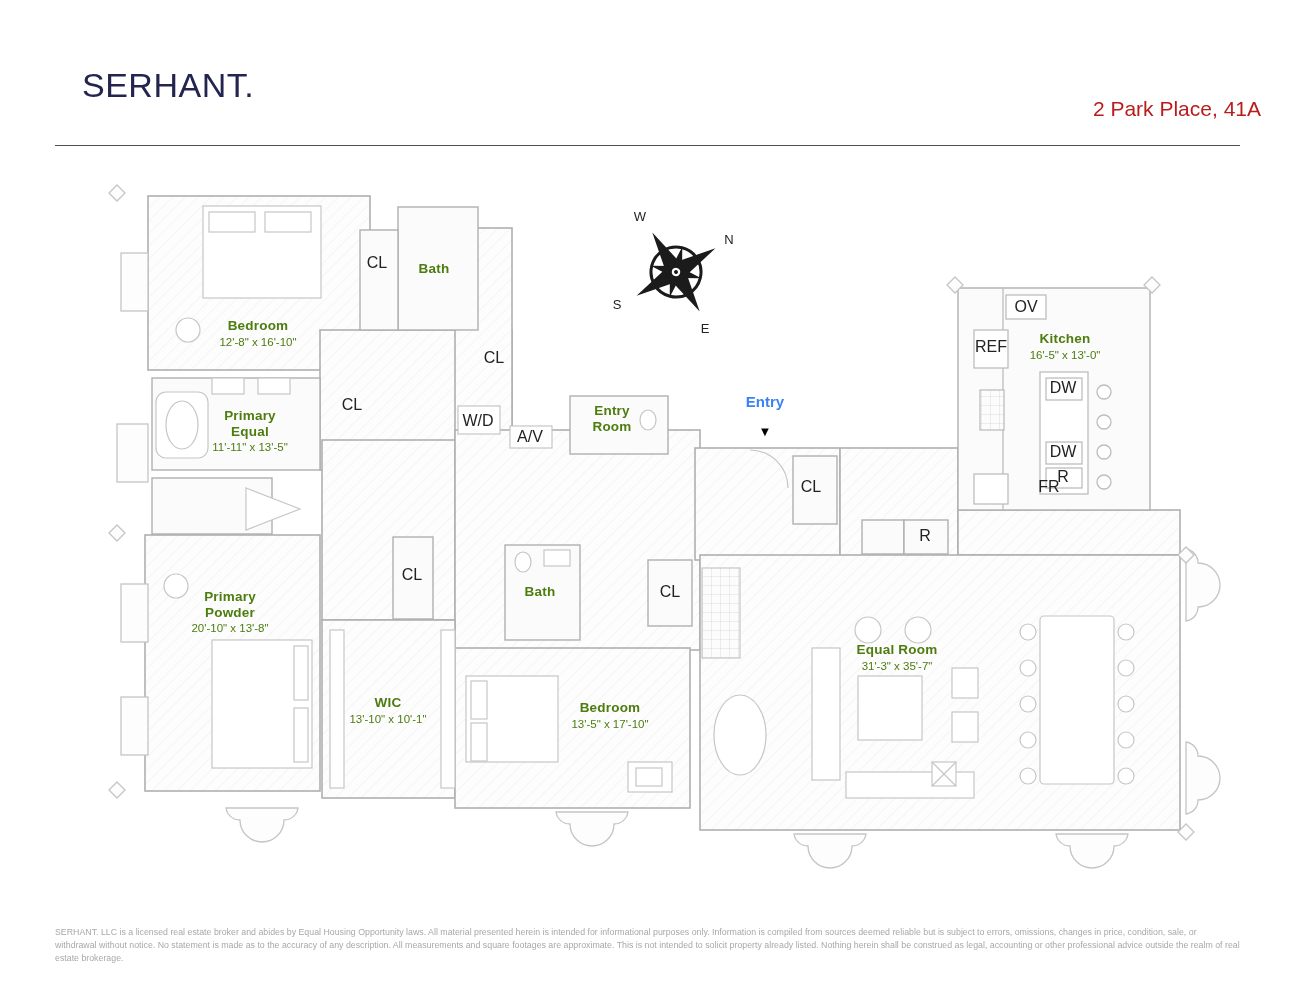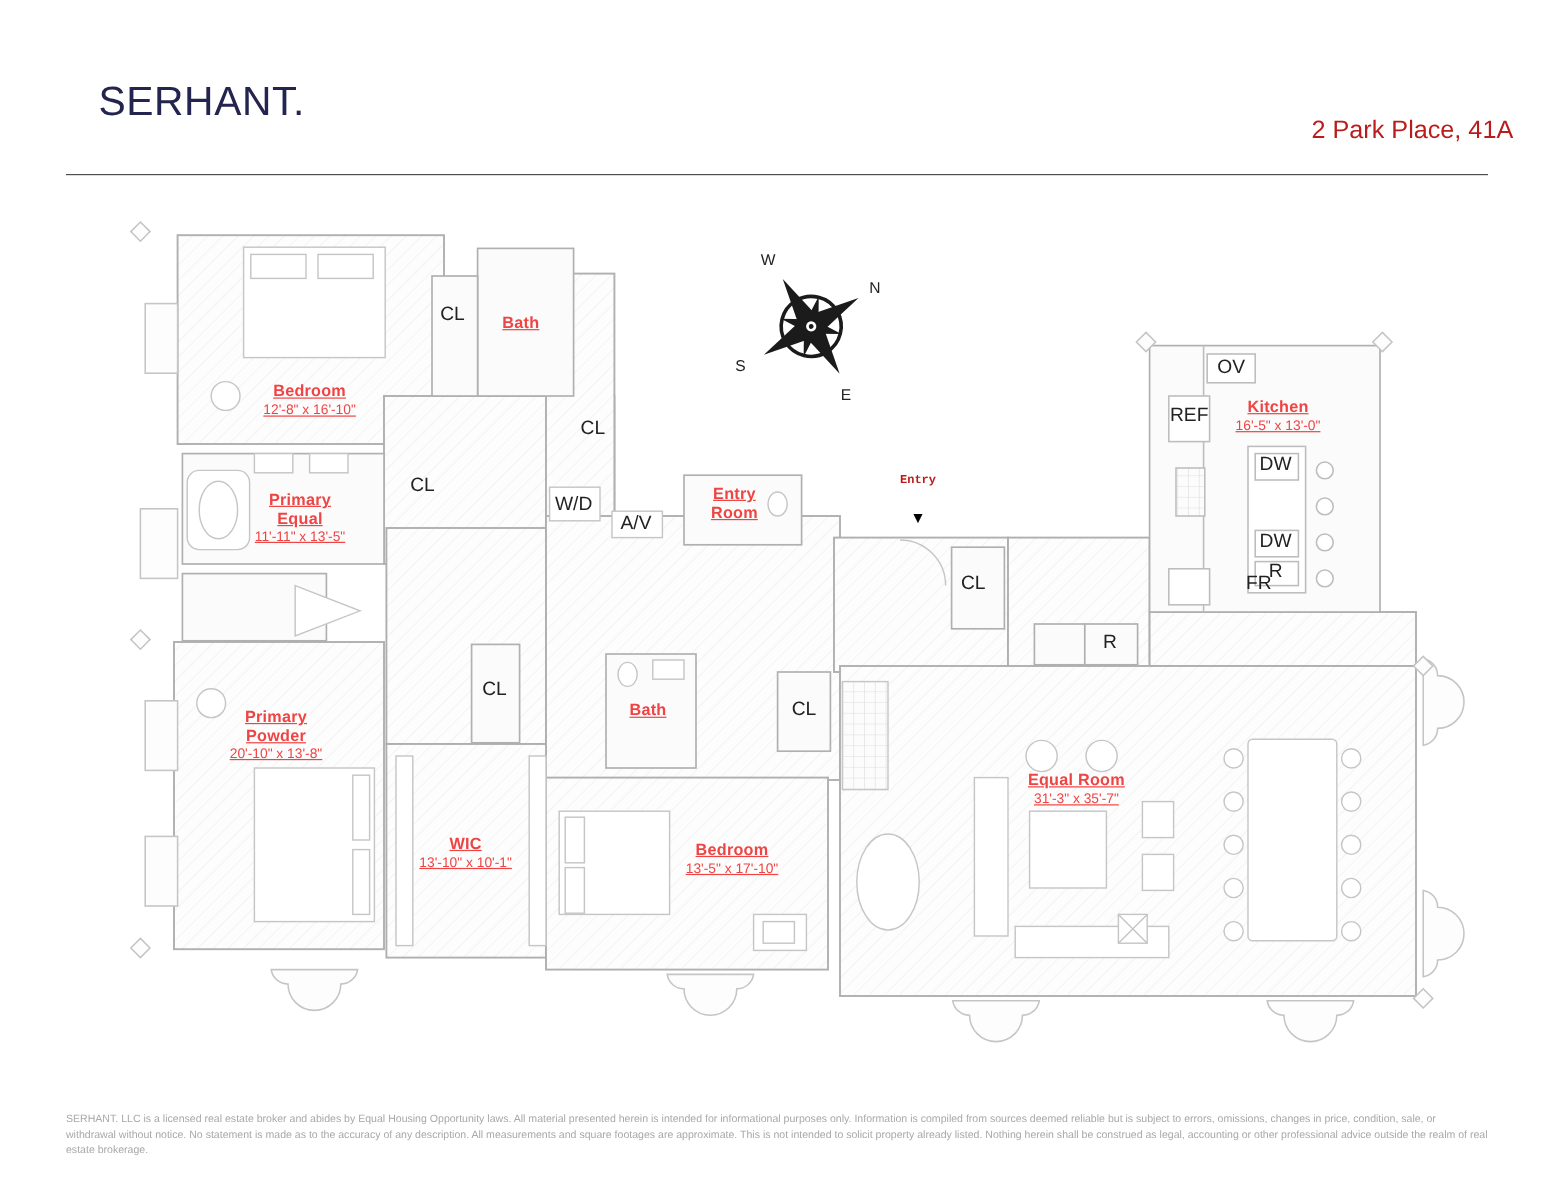--- a/index.html
+++ b/index.html
@@ -8,30 +8,30 @@
   .page { position:relative; width:1294px; height:1000px; background:#fff; overflow:hidden; }
 
   .logo { position:absolute; left:55px; top:66px; font-size:34px; font-weight:normal;
           letter-spacing:0.5px; color:#23254f;margin-left:27px; }
   .address { position:absolute; right:33px; top:97px; font-size:21px; color:#b91c1c; }
   .rule { position:absolute; left:55px; top:145px; width:1185px; border-top:1.5px solid #4f4f4f; }
 
   .plan-svg { position:absolute; left:0; top:0; z-index:1; }
 
   .room-label { position:absolute; transform:translate(-50%,-50%); text-align:center;
-                color:#ef4444; z-index:3; white-space:nowrap;text-decoration:underline; }
+                color:#4d7c0f; z-index:3; white-space:nowrap; }
   .room-name { font-size:13.5px; font-weight:bold; letter-spacing:0.2px; line-height:1.15; }
   .room-name.wrap { white-space:normal; margin:0 auto; }
   .w62 { width:62px; } .w80 { width:80px; }
   .room-dims { font-size:11.5px; margin-top:2px; white-space:nowrap; }
 
   .fixture-label { position:absolute; transform:translate(-50%,-50%); font-size:16px;
                    color:#222; z-index:3; white-space:nowrap; }
-  .entry-label { position:absolute; transform:translate(-50%,-50%); font-size:10px;
-                 font-weight:bold; color:#b91c1c; z-index:3;font-family:Liberation Mono, monospace; }
+  .entry-label { position:absolute; transform:translate(-50%,-50%); font-size:15px;
+                 font-weight:bold; color:#3b82f6; z-index:3; }
   .entry-arrow { position:absolute; transform:translate(-50%,-50%); font-size:13px;
                  color:#000; z-index:3; }
 
   .compass { position:absolute; left:596px; top:192px; z-index:2; }
   .compass text { font-size:13px; fill:#222; font-family:"Liberation Sans", sans-serif; }
 
   .footer { position:absolute; left:55px; top:926px; width:1185px; font-size:8.8px;
             line-height:1.45; color:#a8a8a8; z-index:3; }
 </style>
 </head>

